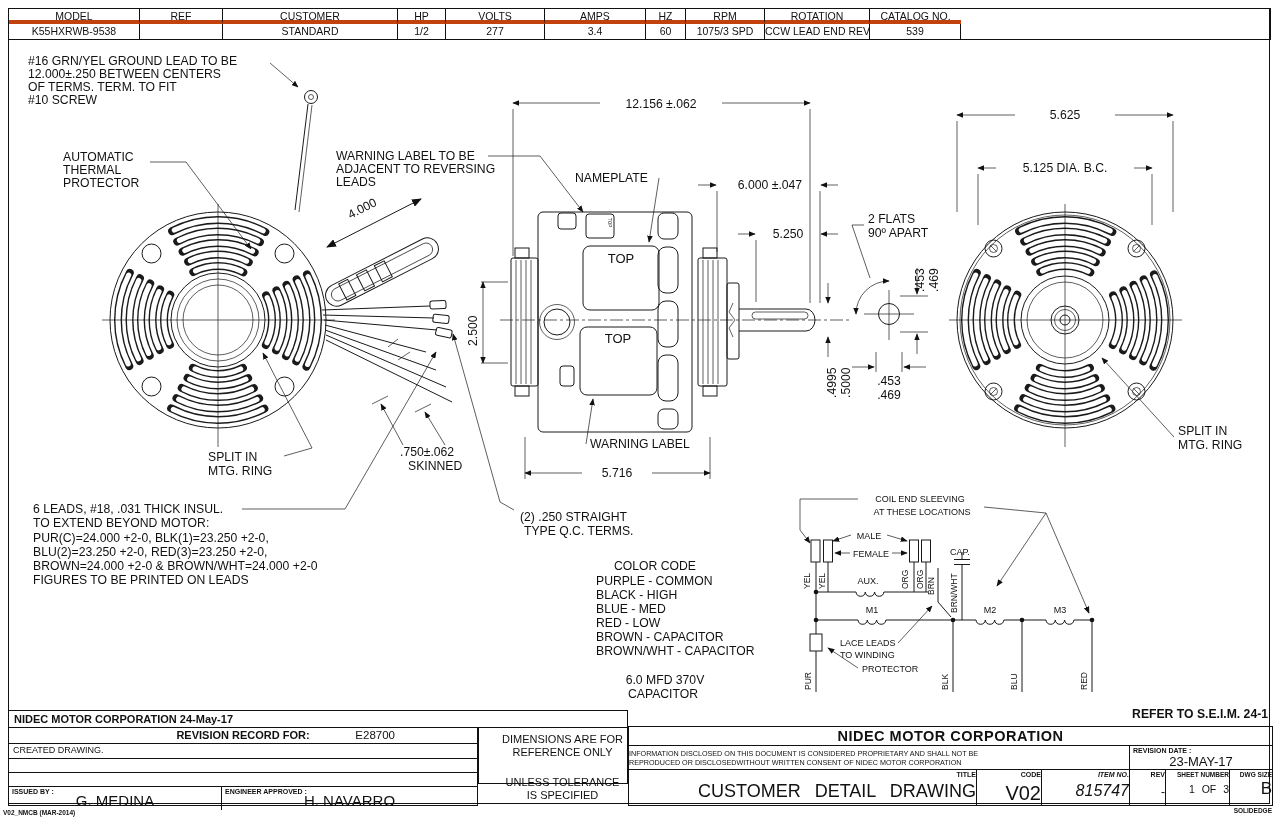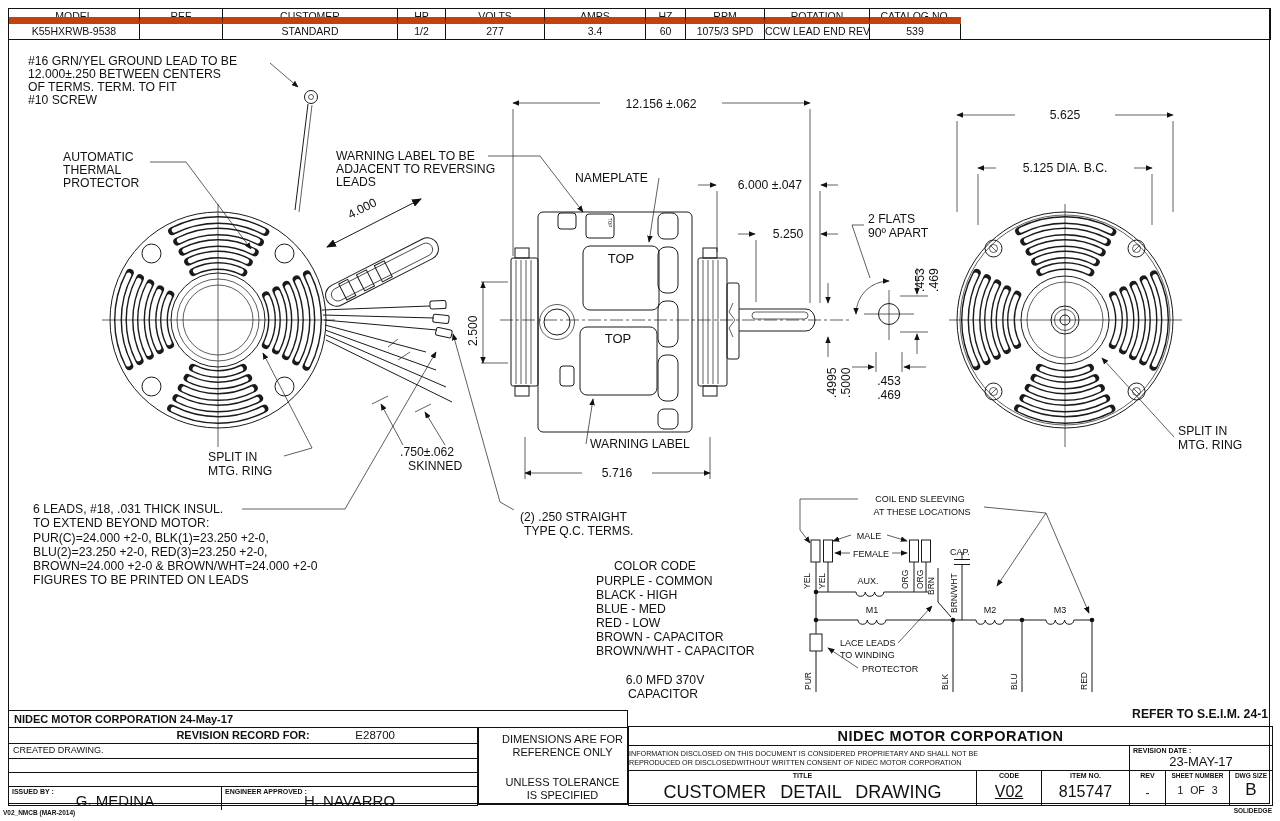--- a/index.html
+++ b/index.html
@@ -9,21 +9,21 @@
         border:1.5px solid #111;box-sizing:border-box;}
   svg.drawing{position:absolute;left:0;top:0;width:1280px;height:821px;}
 
   
   .spec{position:absolute;left:8px;top:8px;width:1263px;box-sizing:border-box;
         border:1px solid #111;font-size:10.5px;}
   .spec .row{display:flex;}
   .spec .cell{box-sizing:border-box;border-right:1px solid #111;text-align:center;
         height:15px;line-height:14px;white-space:nowrap;overflow:hidden;}
   .spec .cell:last-child{border-right:none;}
-  .spec .hdr .cell{border-bottom:7px solid #c2410c;}
+  .spec .hdr .cell{border-bottom:4px solid #c2410c;}
   .w0{width:131px}.w1{width:83px}.w2{width:175px}.w3{width:48px}.w4{width:99px}
   .w5{width:101px}.w6{width:40px}.w7{width:79px}.w8{width:105px}.w9{width:91px}
   .w10{width:309px}
 
   
   .ln{stroke:#1a1a1a;fill:none;stroke-width:1;}
   .lt{stroke:#1a1a1a;fill:none;stroke-width:.7;}
   .cl{stroke:#1a1a1a;fill:none;stroke-width:.7;stroke-dasharray:13 3 3 3;}
   .sb{stroke:#1a1a1a;fill:none;stroke-width:8;stroke-linecap:round;}
   .sw{stroke:#fff;fill:none;stroke-width:5.2;stroke-linecap:round;}
@@ -48,41 +48,41 @@
         font-size:11px;line-height:15px;}
   .rr-val{position:absolute;left:74%;font-size:11.5px;line-height:15px;}
   .rr-row{height:14px;border-bottom:1px solid #111;font-size:9px;line-height:13px;
         padding-left:4px;}
   .rr-row.e1{height:13px;}
   .sigrow{display:flex;height:23px;}
   .sigcell{position:relative;box-sizing:border-box;flex:0 0 212px;}
   .sigcell.eng{flex:1 1 auto;border-left:1px solid #111;}
   .siglabel{position:absolute;left:3px;top:1px;font-size:7px;font-weight:bold;}
   .signame{text-align:center;font-size:15px;margin-top:5px;}
-  .dimbox{left:478px;top:727px;width:150px;height:78px;text-align:center;font-size:11px;padding-left:19px;}
+  .dimbox{left:478px;top:727px;width:150px;height:57px;text-align:center;font-size:11px;padding-left:19px;}
   .dimbox div{line-height:13px;}
   .dimbox .gap{height:17px;}
   .dimbox .p1{margin-top:5px;}
   .titleblock{left:628px;top:726px;width:645px;height:80px;display:flex;flex-direction:column;}
   .tb-company{height:18px;border-bottom:1px solid #111;text-align:center;font-weight:bold;
         font-size:14.5px;line-height:18px;letter-spacing:.5px;}
   .tb-mid{display:flex;height:24px;border-bottom:1px solid #111;}
   .tb-prop{flex:1;font-size:7.2px;line-height:9px;padding-top:3px;}
   .tb-revdate{position:relative;flex:0 0 143px;border-left:1px solid #111;box-sizing:border-box;}
   .tb-revdate .lab{position:absolute;left:3px;top:1px;font-size:7px;font-weight:bold;}
   .tb-revdate .val{text-align:center;font-size:13px;margin-top:8px;}
   .tb-bottom{display:flex;flex:1;}
-  .tb-cell{position:relative;box-sizing:border-box;border-left:1px solid #111;text-align:center;}
+  .tb-cell{position:relative;box-sizing:border-box;border-left:1px solid #111;text-align:right;}
   .tb-cell:first-child{border-left:none;}
   .tb-cell .lab{font-size:7px;font-weight:bold;line-height:8px;padding-top:1px;}
   .tb-cell .lab2{font-size:6.5px;font-weight:bold;line-height:6.5px;padding-top:2px;}
-  .ct{flex:0 0 347px;} .cc{flex:0 0 65px;} .ci{flex:0 0 88px;} .cr{flex:0 0 36px;}
+  .ct{flex:0 0 347px;} .cc{flex:0 0 65px;} .ci{flex:0 0 88px;font-style:italic;} .cr{flex:0 0 36px;}
   .cs{flex:0 0 64px;} .cz{flex:1;}
   .tb-title{font-size:18px;word-spacing:9px;margin-top:2px;white-space:nowrap;}
-  .tb-code{font-size:16px;margin-top:3px;text-decoration:underline;}
+  .tb-code{font-size:20px;margin-top:3px;}
   .tb-item{font-size:16px;margin-top:3px;}
   .tb-rev{font-size:12px;margin-top:6px;}
   .tb-sheet{font-size:10.5px;word-spacing:4px;margin-top:4px;}
   .tb-size{font-size:17px;margin-top:0px;}
   .formtext{position:absolute;left:3px;top:809px;font-size:6.5px;font-weight:bold;}
   .cadtext{position:absolute;left:1210px;top:807px;width:62px;text-align:right;
         font-size:6.5px;font-weight:bold;}
 </style>
 </head>
 <body>

